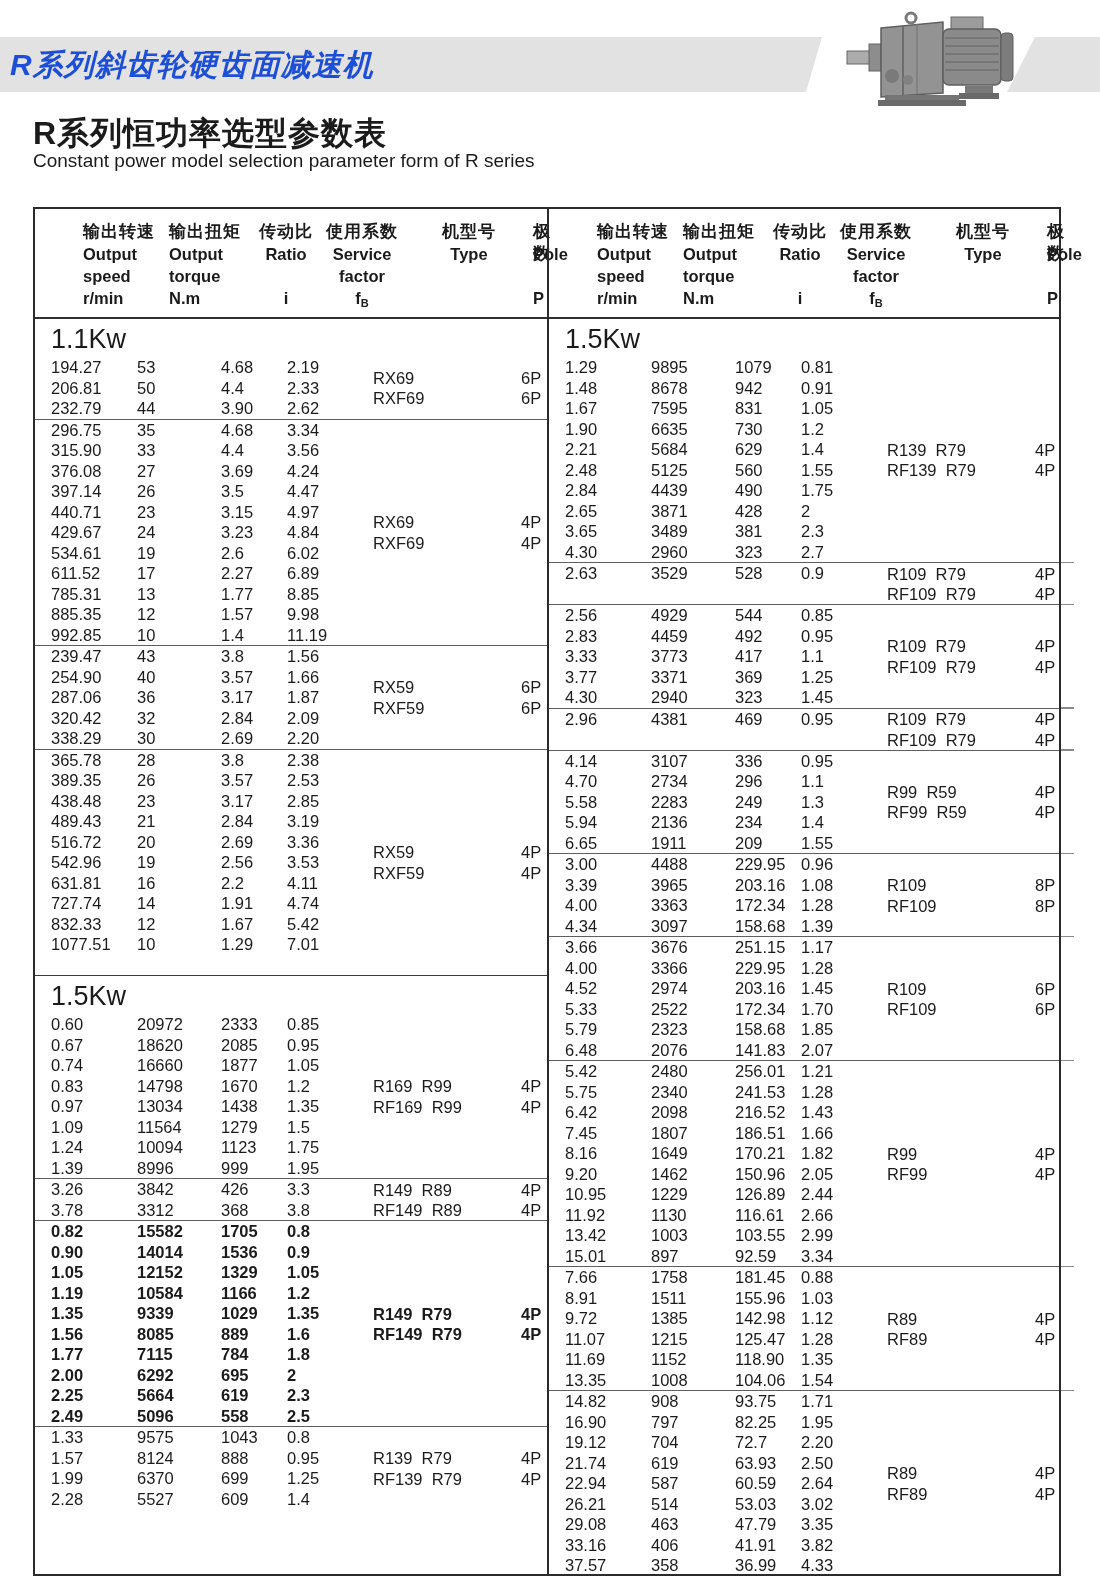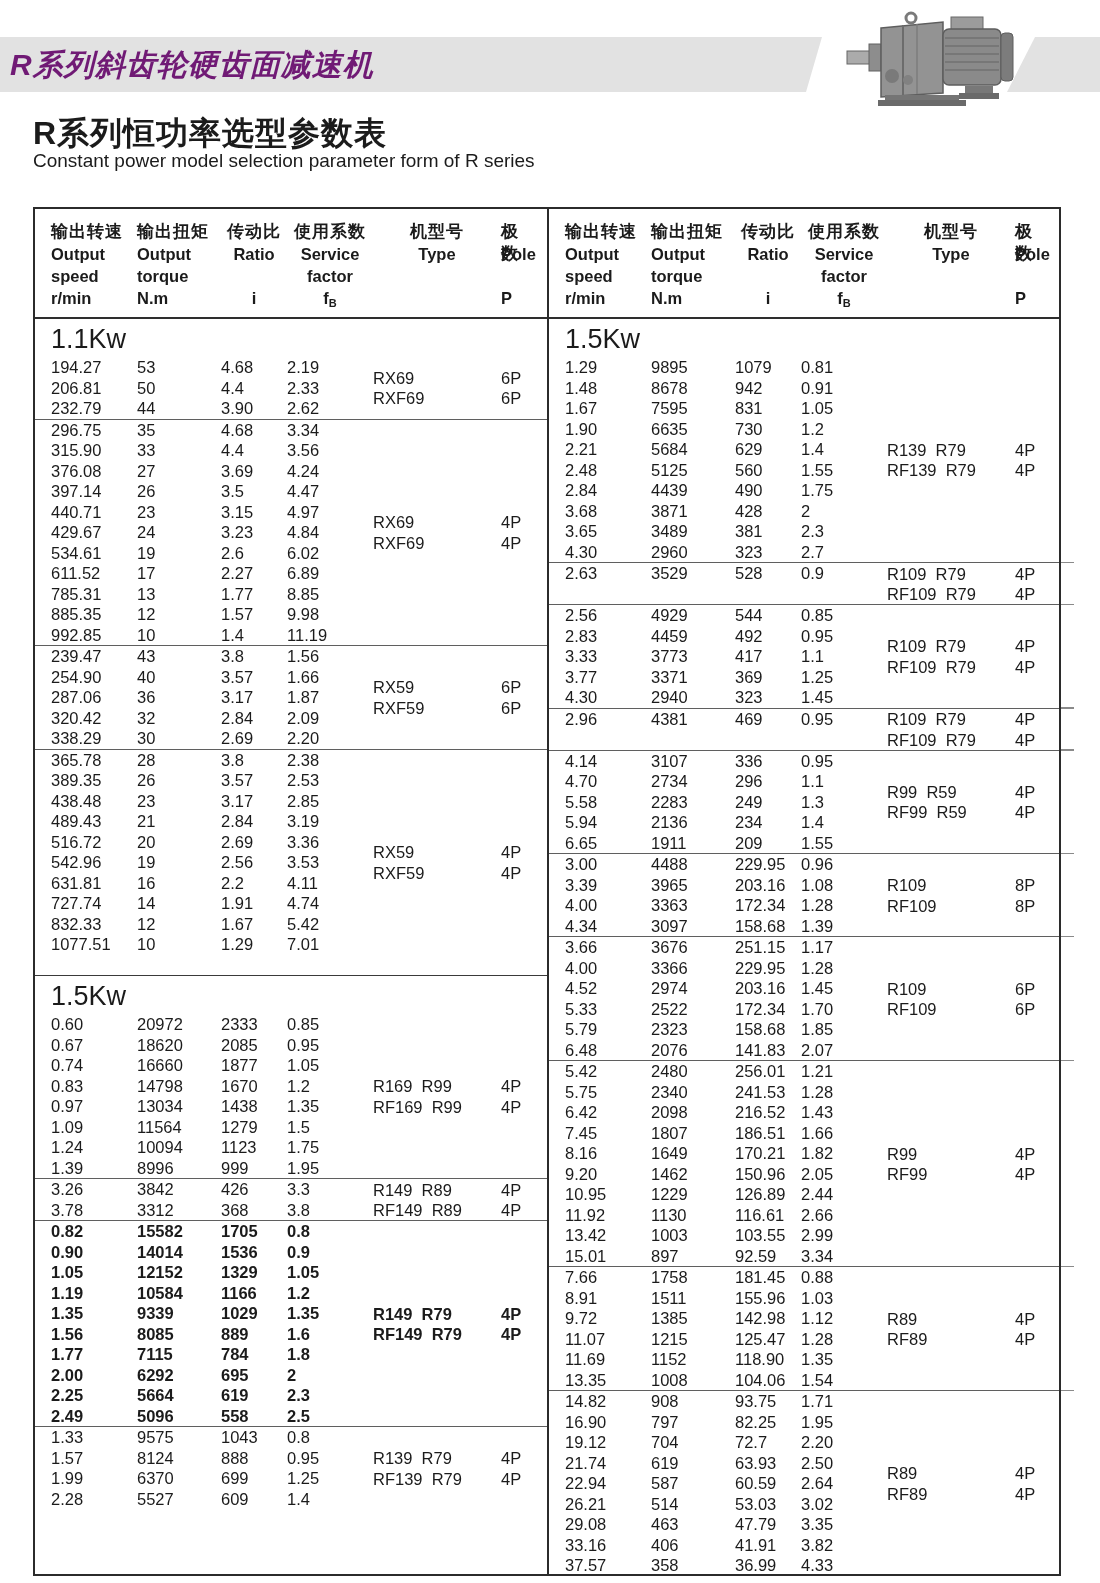--- a/index.html
+++ b/index.html
@@ -2,50 +2,50 @@
 <html><head>
 <meta charset="utf-8">
 <style>
   html,body{margin:0;padding:0;background:#f4f4f4;}
   .page{position:relative;width:1100px;height:1583px;background:#ffffff;overflow:hidden;
         font-family:"Liberation Sans","DejaVu Sans",sans-serif;color:#1b1b1b;}
   
   .banner-band{position:absolute;top:37px;left:0;width:822px;height:55px;background:#e2e2e2;
                clip-path:polygon(0 0,100% 0,calc(100% - 16px) 100%,0 100%);}
   .banner-title{padding-left:10px;line-height:56px;font-size:30px;font-weight:bold;font-style:italic;
-                letter-spacing:1px;white-space:nowrap;color:#701a75;}
+                letter-spacing:1px;white-space:nowrap;color:#1d4ed8;}
   .banner-deco{position:absolute;top:37px;left:1007px;width:93px;height:55px;background:#e2e2e2;
                clip-path:polygon(28px 0,100% 0,100% 100%,0 100%);}
   .motor{position:absolute;top:8px;left:845px;width:178px;height:100px;}
   
   .h-zh{position:absolute;top:112px;left:33px;font-size:32px;font-weight:bold;letter-spacing:1px;}
   .h-en{position:absolute;top:150px;left:33px;font-size:19px;font-weight:500;}
   
   .ptable{position:absolute;top:207px;left:33px;width:1028px;height:1369px;
           border:2px solid #2b2b2b;display:flex;box-sizing:border-box;}
   .col{width:512px;display:flex;flex-direction:column;box-sizing:border-box;}
   .col-right{border-left:2px solid #2b2b2b;flex:1;}
   .thead{border-bottom:2px solid #2e2e2e;padding:12px 0 8px 0;}
-  .hrow{display:grid;grid-template-columns:86px 84px 66px 86px 128px 46px;padding-left:16px;}
+  .hrow{display:grid;grid-template-columns:86px 84px 66px 86px 128px 46px;padding-left:16px;margin-left:32px;}
   .hcell{line-height:22px;font-weight:bold;}
   .hcell .zh{font-size:17px;letter-spacing:1px;}
   .hcell .en,.hcell .unit{font-size:16.5px;}
   .hline{height:22px;}
   .al-left{text-align:left}
   .al-center{text-align:center}
   .al-right{text-align:left;padding-right:14px}
   sub.fs{font-size:11px;vertical-align:-3px;}
   .sec-title{height:38px;line-height:41px;padding-left:16px;font-size:27px;font-weight:normal;}
   .bt{border-top:1.5px solid #5f5f5f;}
   .bt-strong{border-top:1.5px solid #3a3a3a;}
   .group{position:relative;}
   .drow{display:grid;grid-template-columns:86px 84px 66px 86px;padding-left:16px;
         line-height:20.5px;font-size:16.5px;white-space:nowrap;}
   .types{position:absolute;left:338px;top:50%;transform:translateY(-50%);width:174px;}
-  .trow{display:grid;grid-template-columns:128px 46px;line-height:20.5px;font-size:16.5px;white-space:pre;}
+  .trow{display:grid;grid-template-columns:128px 46px;line-height:20.5px;font-size:16.5px;white-space:pre;gap:20px;}
   .tick{position:absolute;right:-15px;top:-1.5px;width:13px;height:1.5px;background:#8a8a8a;}
 </style>
 </head>
 <body>
 
 <div class="page">
 
   <div class="banner-band">
     <div class="banner-title">R系列斜齿轮硬齿面减速机</div>
   </div>
@@ -567,21 +567,21 @@
             <span>560</span>
             <span>1.55</span>
           </div>
           <div class="drow">
             <span>2.84</span>
             <span>4439</span>
             <span>490</span>
             <span>1.75</span>
           </div>
           <div class="drow">
-            <span>3.68</span>
+            <span>2.65</span>
             <span>3871</span>
             <span>428</span>
             <span>2</span>
           </div>
           <div class="drow">
             <span>3.65</span>
             <span>3489</span>
             <span>381</span>
             <span>2.3</span>
           </div>

